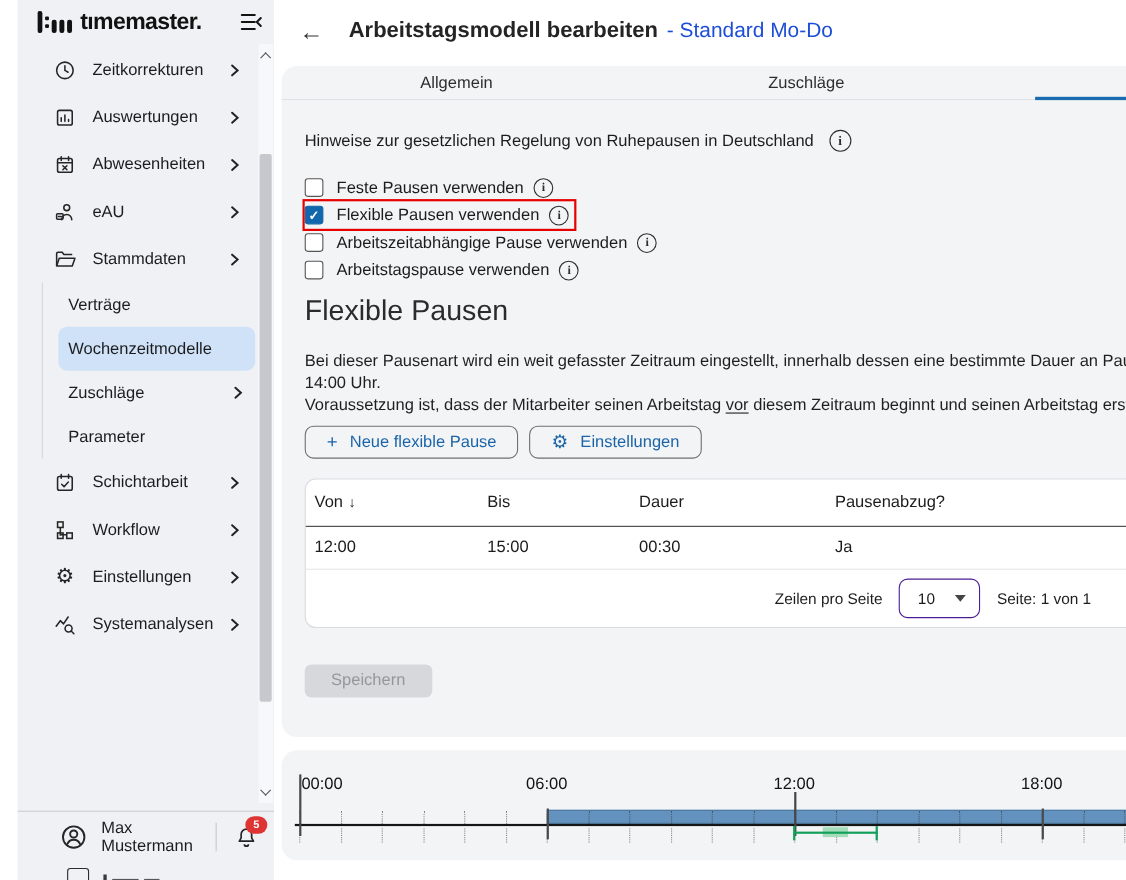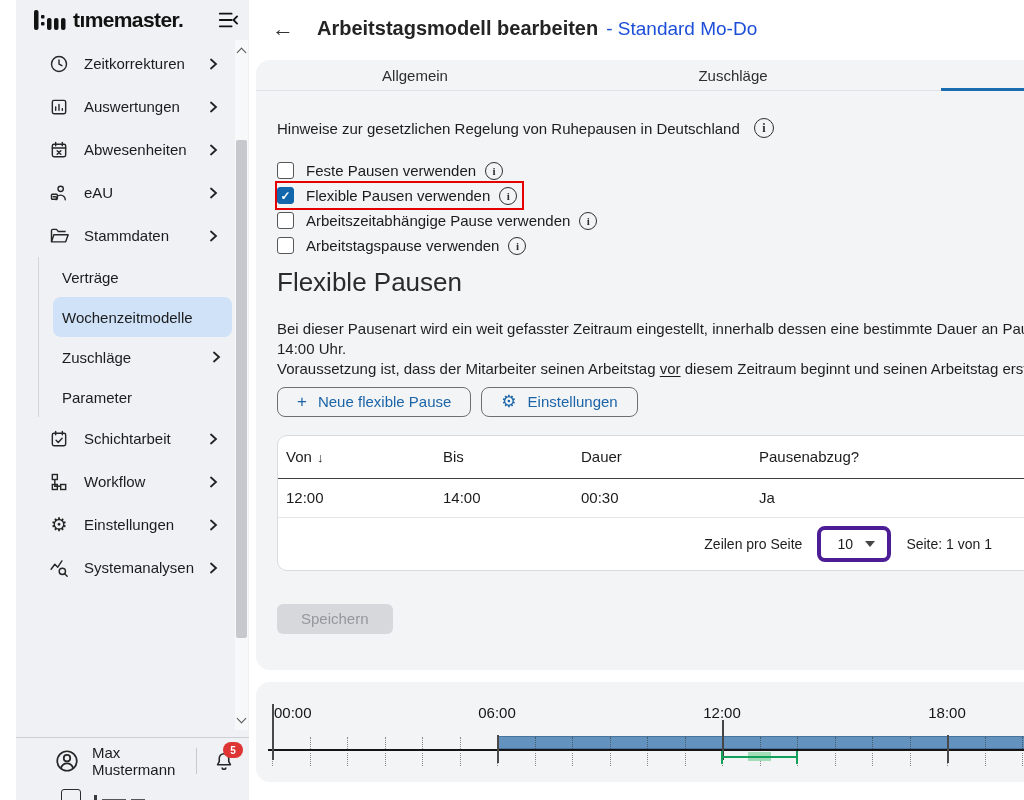--- a/index.html
+++ b/index.html
@@ -89,21 +89,21 @@
   .obtn .gear{font-size:17px;line-height:1;}
 
   .tablebox{margin-top:18px;width:912px;background:#fff;border:1px solid #d9dbe0;border-radius:10px;box-sizing:border-box;}
   .t-head,.t-row{display:grid;grid-template-columns:157px 138px 178px 1fr;align-items:center;padding:0 8px 0 8px;}
   .t-head{height:42px;border-bottom:1px solid #3f3f3f;font-size:15px;color:#1c1c1c;}
   .t-head .cell{cursor:pointer;}
   .t-row{height:38px;border-bottom:1px solid #e6e6e6;font-size:15px;color:#1c1c1c;cursor:pointer;}
   .sort{font-size:13px;margin-left:5px;}
   .t-foot{height:52px;display:flex;align-items:center;justify-content:flex-end;padding-right:196px;gap:15px;}
   .foot-label,.foot-info{font-size:14px;color:#1d1d1d;white-space:nowrap;}
-  .select{width:74px;height:36px;box-sizing:border-box;border:4px solid #4c1d95;border-radius:8px;display:flex;align-items:center;
+  .select{width:74px;height:36px;box-sizing:border-box;border:1px solid #4c1d95;border-radius:8px;display:flex;align-items:center;
           justify-content:space-between;padding:0 12px 0 16px;font-size:14px;color:#1c1c1c;cursor:pointer;background:#fff;}
   .caret{width:0;height:0;border-left:5px solid transparent;border-right:5px solid transparent;border-top:6px solid #454545;}
 
   .save-btn{margin-top:33px;height:30px;display:inline-flex;align-items:center;padding:0 24px;background:#d6d8dc;
             border:none;border-radius:6px;color:#94979e;font-size:15px;cursor:pointer;}
 
   
   .tl{position:relative;width:100%;height:100%;}
   .tl-label{position:absolute;top:22px;font-size:15px;color:#141414;}
   .tl-l0{left:18px;}
@@ -407,21 +407,21 @@
 
       <div class="tablebox">
         <div class="t-head">
           <span class="cell"><span>Von</span><span class="sort">↓</span></span>
           <span class="cell">Bis</span>
           <span class="cell">Dauer</span>
           <span class="cell">Pausenabzug?</span>
         </div>
         <div class="t-row">
           <span>12:00</span>
-          <span>14:00</span>
+          <span>15:00</span>
           <span>00:30</span>
           <span>Ja</span>
         </div>
         <div class="t-foot">
           <span class="foot-label">Zeilen pro Seite</span>
           <span class="select">
             <span>10</span>
             <span class="caret"></span>
           </span>
           <span class="foot-info">Seite: 1 von 1</span>

